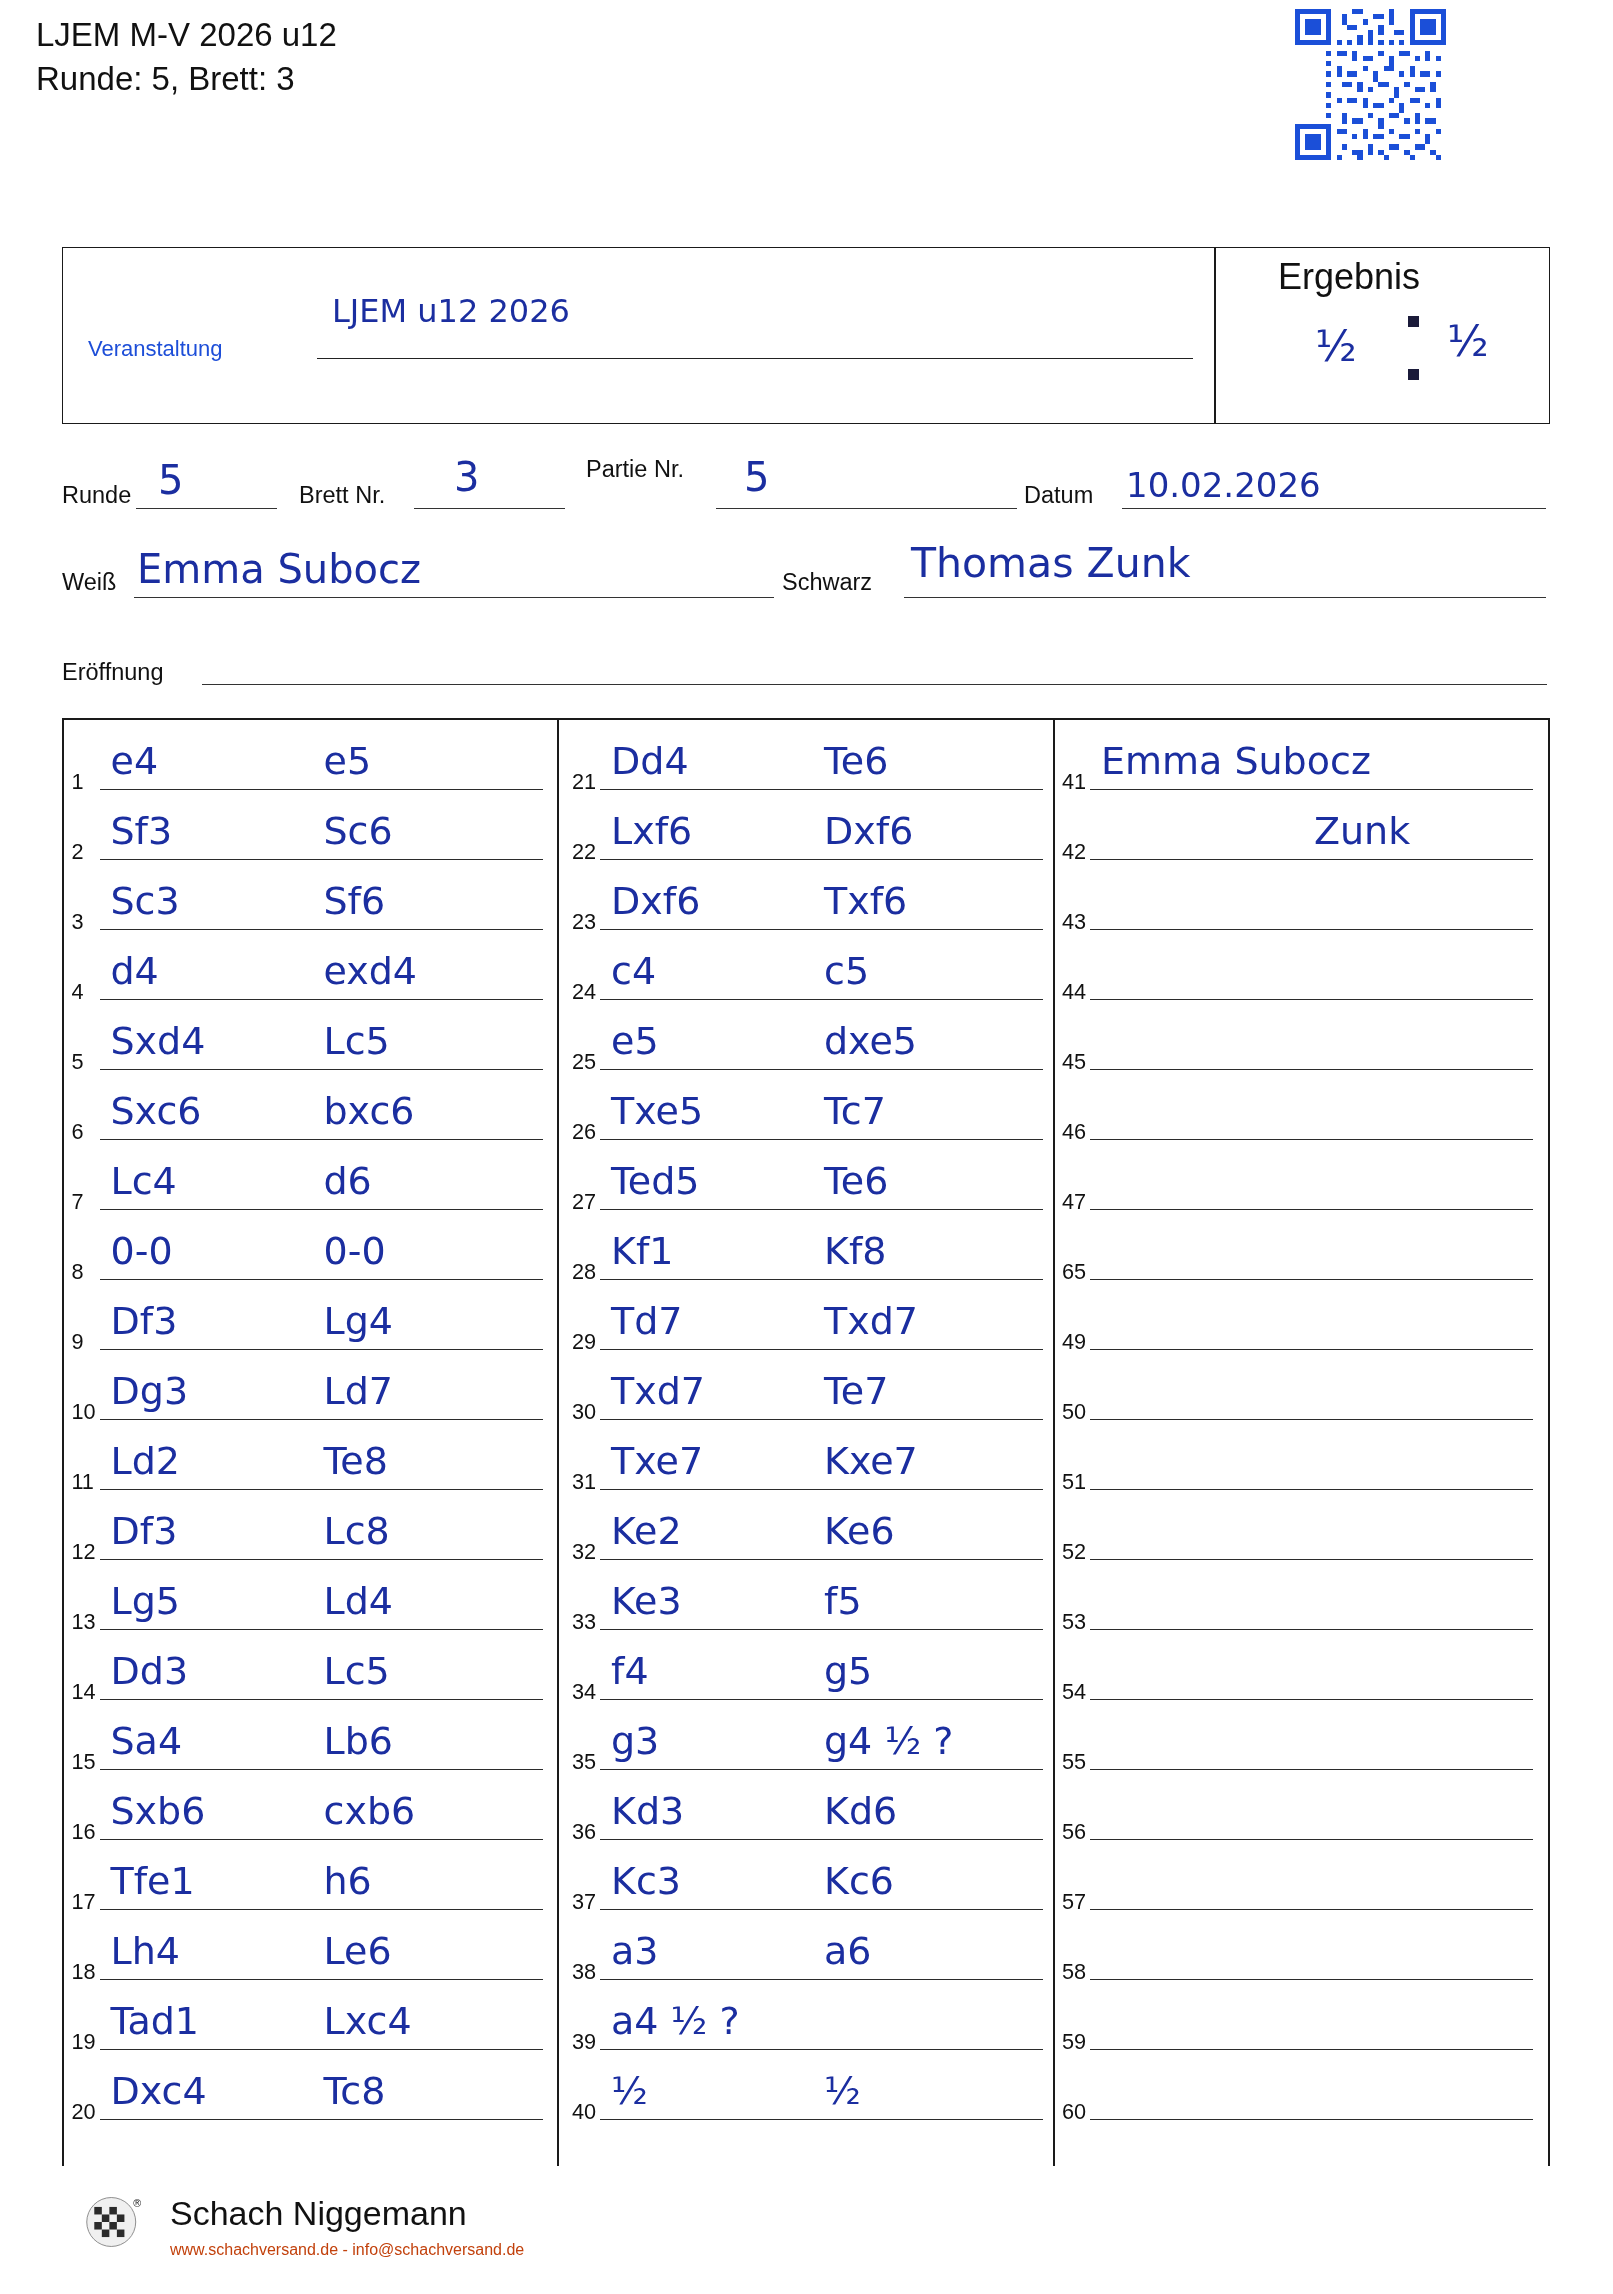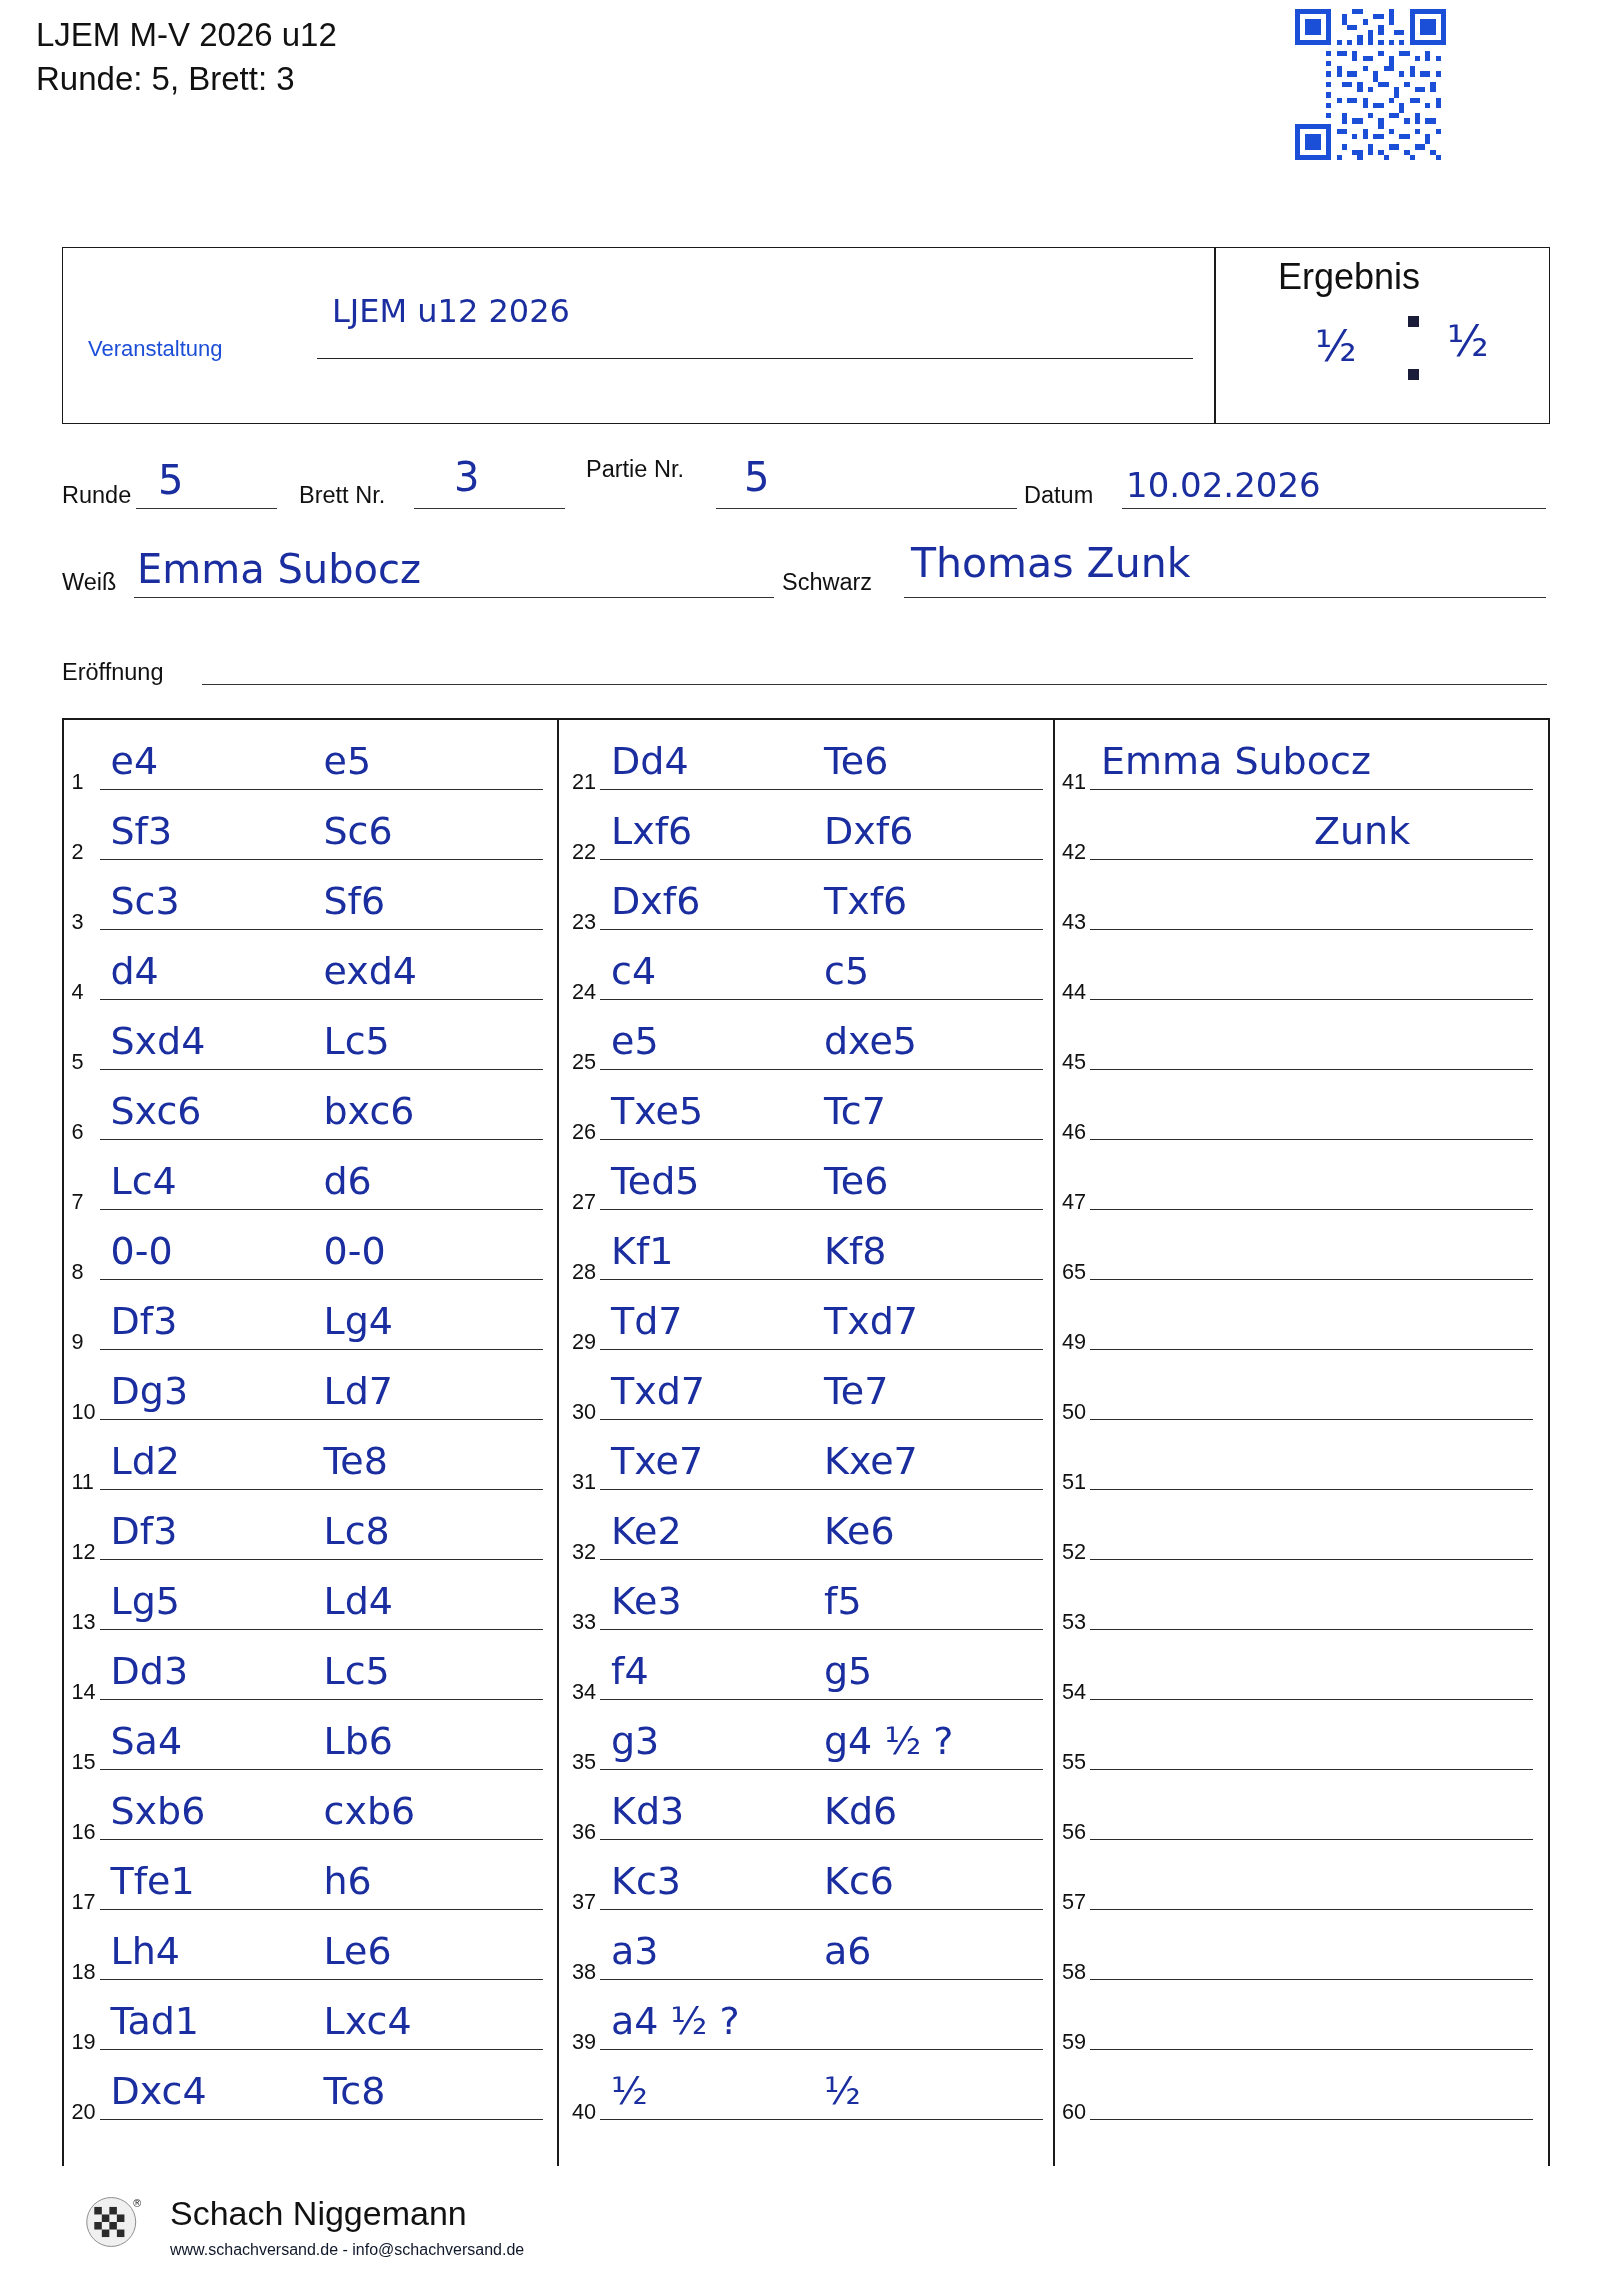--- a/index.html
+++ b/index.html
@@ -202,21 +202,21 @@
     left: 87px;
     top: 7.5px;
     font-size: 34px;
     color: #111;
   }
   .footer .web {
     position: absolute;
     left: 87px;
     top: 55px;
     font-size: 16px;
-    color: #0f172a;
+    color: #c2410c;
   }
 </style>
 </head>
 <body>
 
 <div class="header">
   <div class="header-line">LJEM M-V 2026 u12</div>
   <div class="header-line">Runde: 5, Brett: 3</div>
 </div>
 

